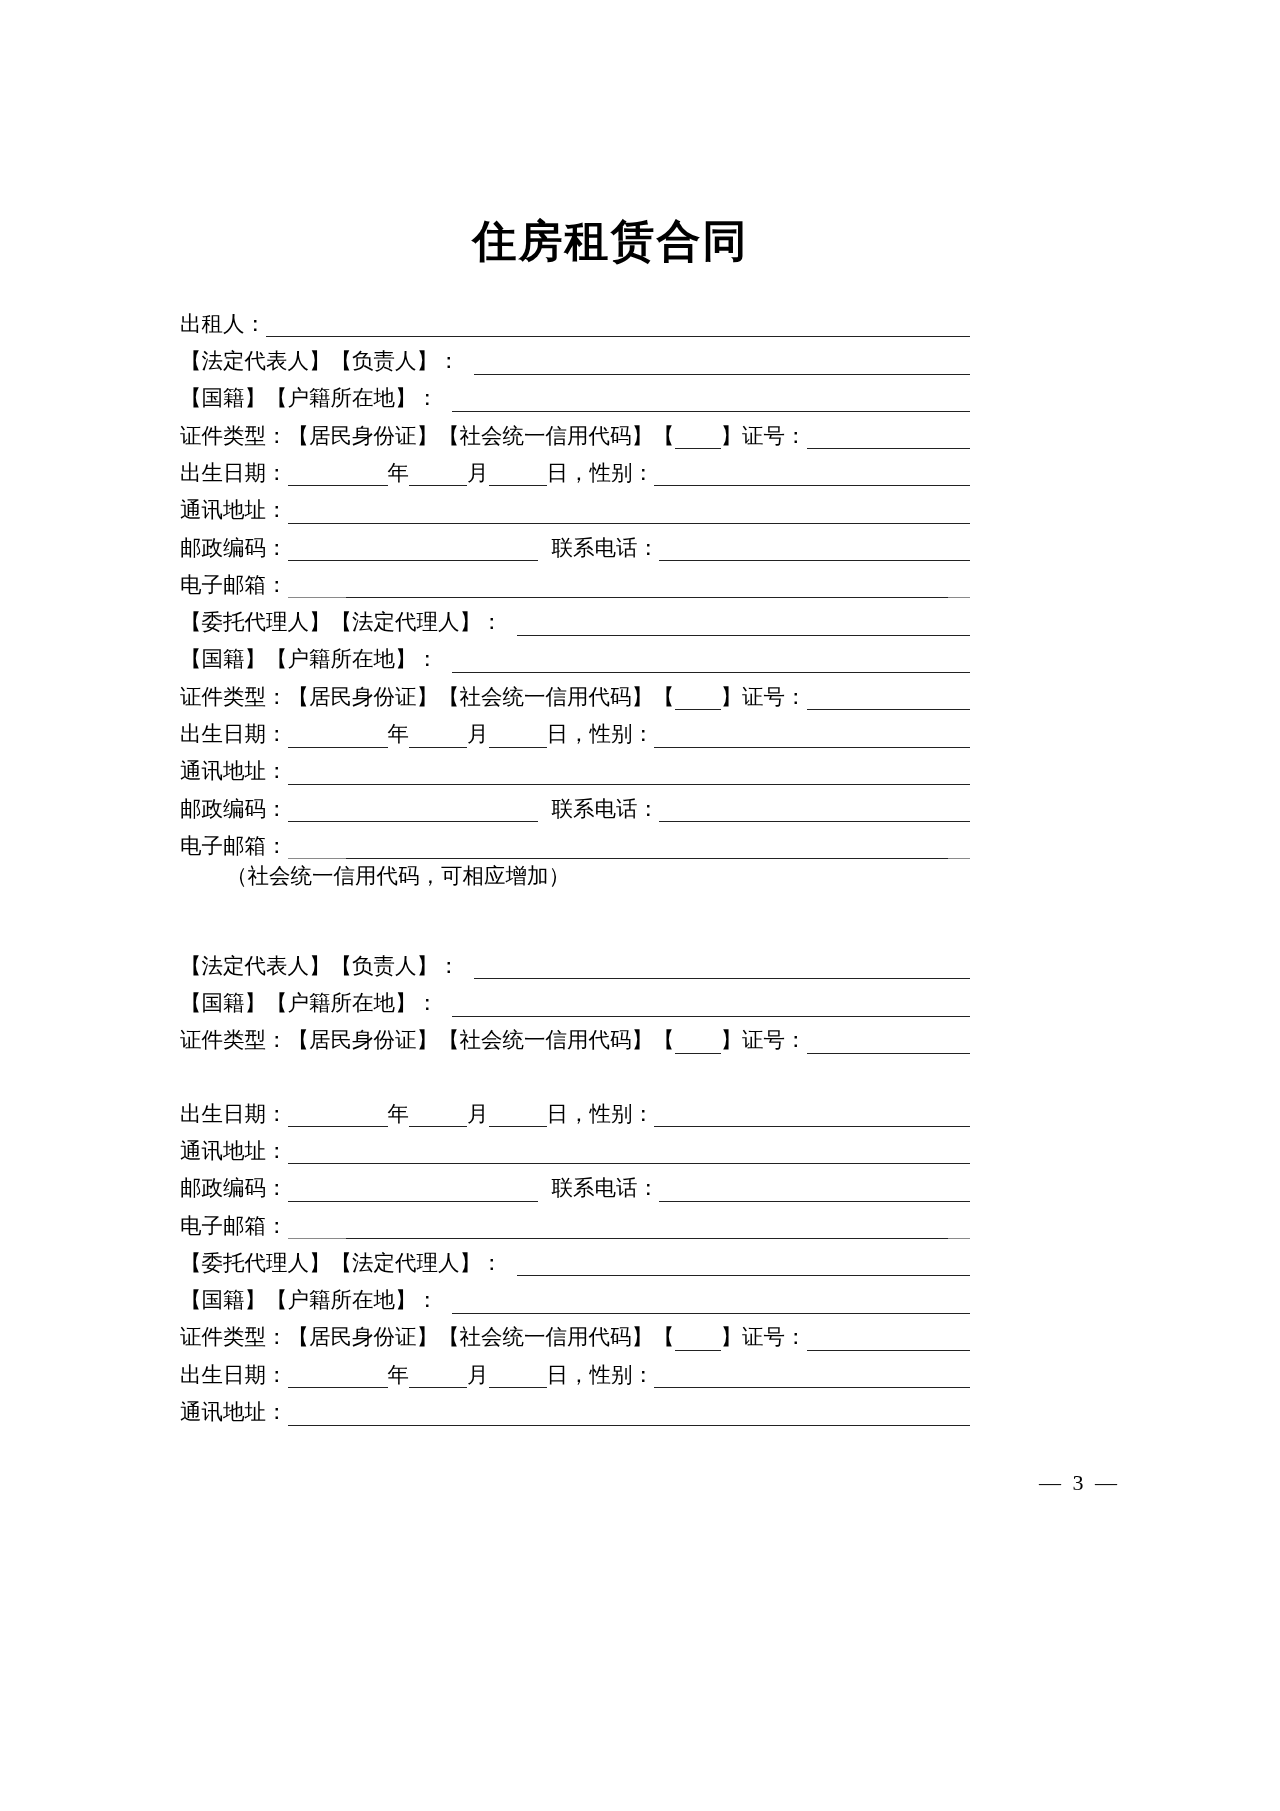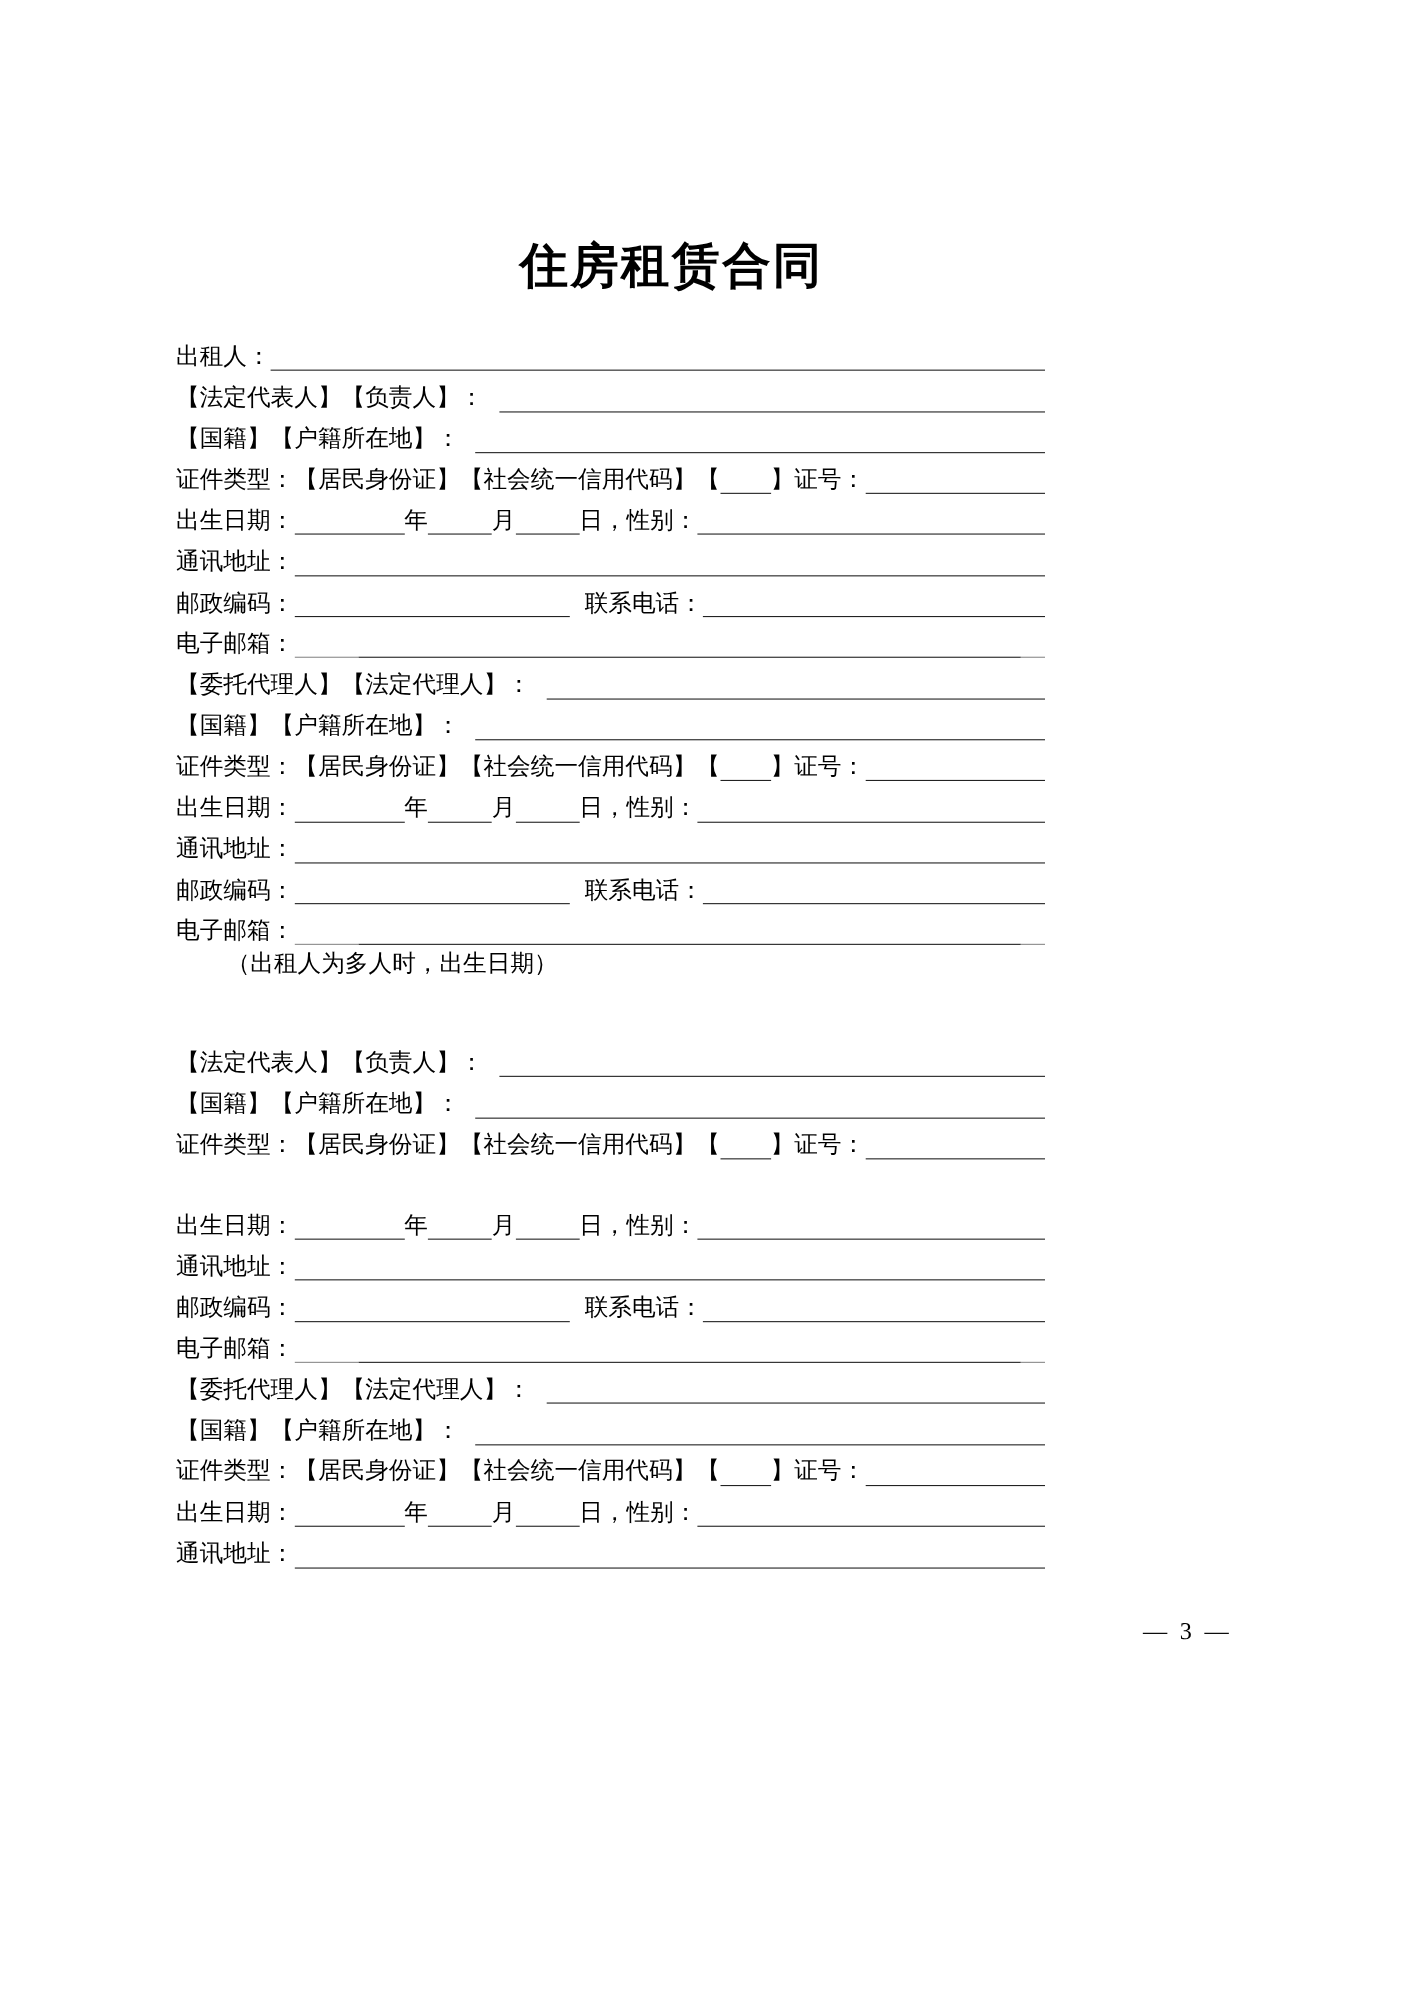--- a/index.html
+++ b/index.html
@@ -27,21 +27,21 @@
     left: 0;
     width: 1221px;
     text-align: center;
     font-size: 44px;
     font-weight: bold;
     letter-spacing: 2px;
     font-family: "Liberation Serif", "DejaVu Serif", serif;
   }
   .body-block {
     position: absolute;
-    left: 160px;
+    left: 180px;
     width: 790px;
     top: 300px;
   }
   .line {
     display: flex;
     align-items: flex-end;
     font-size: 21.5px;
     line-height: 1;
     height: 37.3px;
     white-space: nowrap;
@@ -204,21 +204,21 @@
 
     <div class="line">
       <span class="lbl">电子邮箱：</span>
       <span class="email-rule">
         <span class="seg-a"></span>
         <span class="seg-b"></span>
         <span class="seg-c"></span>
       </span>
     </div>
 
-    <div class="note">（出租人为多人时，出生日期）</div>
+    <div class="note">（社会统一信用代码，可相应增加）</div>
 
     <div class="spacer-lg"></div>
 
 
     <div class="line">
       <span class="lbl">【法定代表人】【负责人】：</span>
       <span class="gap"></span>
       <span class="fill"></span>
     </div>
 

